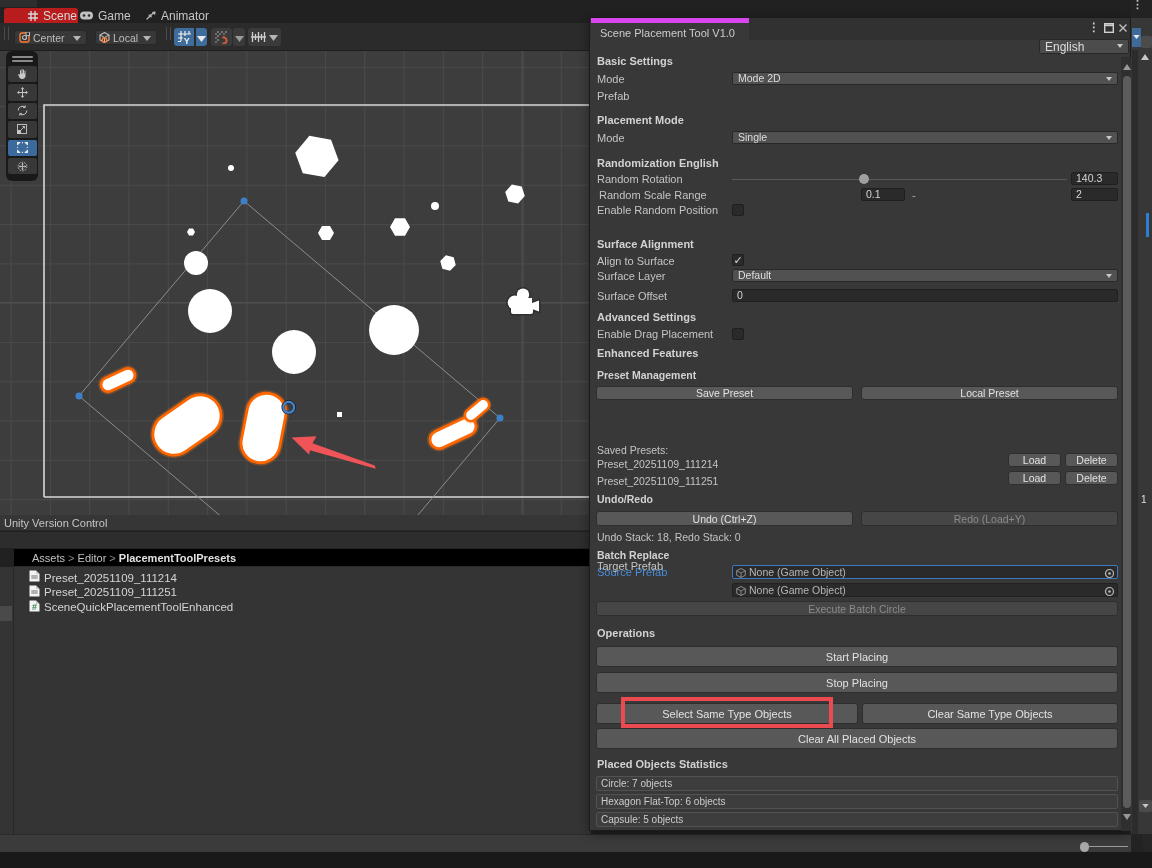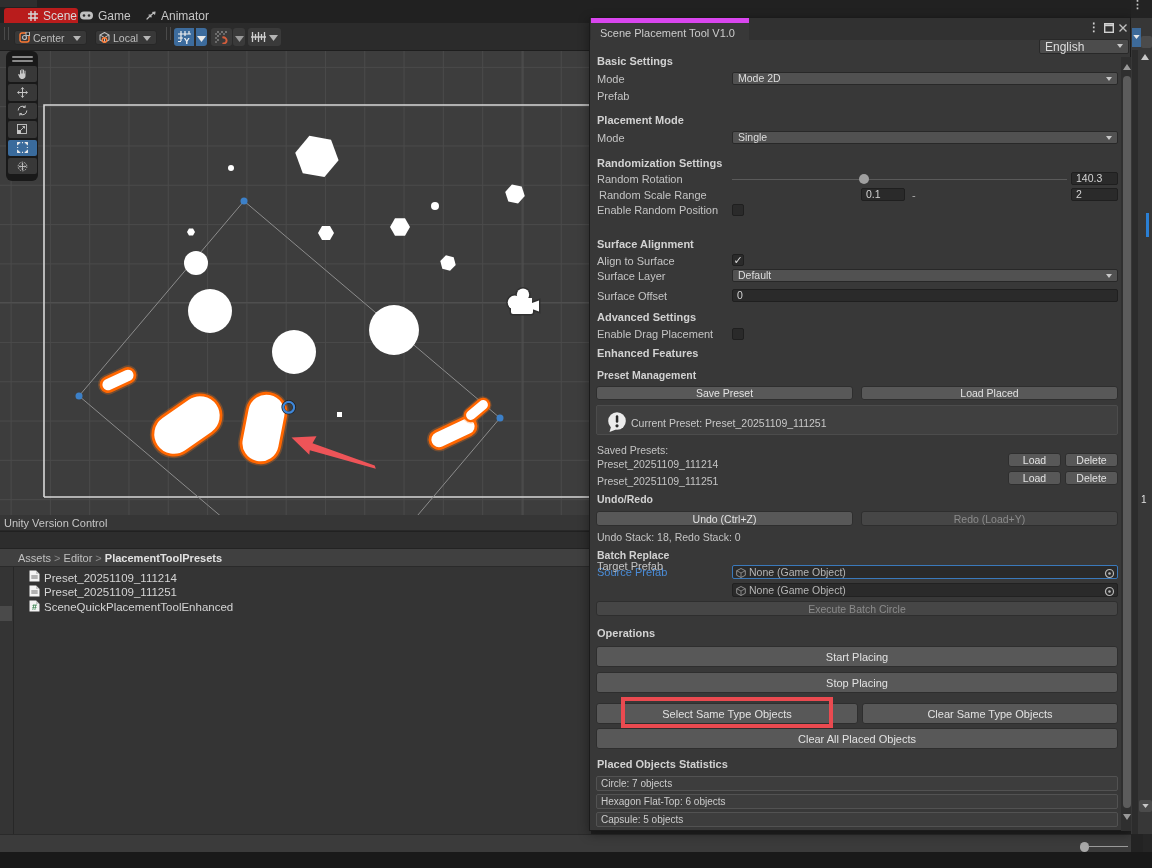--- a/index.html
+++ b/index.html
@@ -18,21 +18,21 @@
  background-size:39.3px 39.3px; background-position:10.6px 15.9px; }
 
 #tools { left:6px; top:51px; width:32px; height:130px; background:#191919; border-radius:6px; padding-top:3px; }
 .tool { width:29px; height:16.4px; margin:0 auto 2px auto; background:#383838; border-radius:2px; display:flex; align-items:center; justify-content:center; }
 .tool.sel { background:#3a6b9c; }
 #handle { width:29px; height:8px; margin:1px auto 3px auto; display:flex; flex-direction:column; justify-content:space-between; padding:1px 4px; }
 #handle div { height:1.6px; background:#8a8a8a; border-radius:1px; }
 
 #vcsbar { left:0; top:515px; width:591px; height:16px; background:#363636; border-bottom:1px solid #282828; font-size:11px; color:#c6c6c6; line-height:16px; padding-left:4px; }
 #vcsbody { left:0; top:532px; width:591px; height:16px; background:#2d2d2d; }
-#projhead { left:0; top:548px; width:591px; height:19px; background:#404040; border-top:1px solid #232323; border-bottom:1px solid #2a2a2a; font-size:11px; line-height:19px; }
+#projhead { left:14px; top:548px; width:591px; height:19px; background:#000000; border-top:1px solid #232323; border-bottom:1px solid #2a2a2a; font-size:11px; line-height:19px; }
 #projbody { left:0; top:567px; width:591px; height:267px; background:#343434; }
 #bottombar { left:0; top:834px; width:1143px; height:18px; background:#3b3b3b; border-top:1px solid #2a2a2a; }
 #statusbar { left:0; top:852px; width:1152px; height:16px; background:#191919; }
 .prow { position:absolute; left:44px; font-size:11.5px; color:#d4d4d4; height:14px; line-height:14px; }
 
 #win { left:589px; top:17px; width:542px; height:814px; background:#383838; border:1px solid #1b1b1b; box-shadow:0 3px 10px rgba(0,0,0,.4); }
 #winhead { position:absolute; left:0; top:0; width:540px; height:22px; background:#313131; }
 #wintab { position:absolute; left:1px; top:0; width:158px; height:22px; background:#383838; border-top:5px solid #d946ef; font-size:11px; color:#cccccc; line-height:20px; padding-left:9px; }
 .winlabel { position:absolute; left:7px; font-size:11px; color:#c4c4c4; height:13px; line-height:13px; }
 .h1 { position:absolute; left:7px; font-size:11px; font-weight:bold; color:#d2d2d2; height:13px; line-height:13px; }
@@ -292,21 +292,21 @@
       <path d="M0,0 L8,0 L4,6 Z" fill="#999"></path>
     </svg>
 
   <div class="h1" style="top:37px;">Basic Settings</div>
   <div class="winlabel" style="top:55px;">Mode</div>
   <div class="drop" style="top:54px;">Mode 2D</div>
   <div class="winlabel" style="top:72px;">Prefab</div>
   <div class="h1" style="top:96px;">Placement Mode</div>
   <div class="winlabel" style="top:114px;">Mode</div>
   <div class="drop" style="top:113px;">Single</div>
-  <div class="h1" style="top:139px;">Randomization Settings</div>
+  <div class="h1" style="top:139px;">Randomization English</div>
   <div class="winlabel" style="top:155px;">Random Rotation</div>
   <div style="position:absolute;left:142px;top:160.5px;width:335px;height:1.5px;background:#5a5a5a;"></div>
   <div style="position:absolute;left:269px;top:156px;width:10px;height:10px;border-radius:50%;background:#a0a0a0;"></div>
   <div class="tfield" style="left:481px;top:154px;width:47px;">140.3</div>
   <div class="winlabel" style="top:171px;left:9px;">Random Scale Range</div>
   <div class="tfield" style="left:271px;top:170px;width:44px;">0.1</div>
   <div class="winlabel" style="top:171px;left:322px;color:#b0b0b0;">-</div>
   <div class="tfield" style="left:481px;top:170px;width:47px;">2</div>
   <div class="winlabel" style="top:186px;">Enable Random Position</div>
   <div class="cbox" style="top:185.5px;"></div>
@@ -316,31 +316,22 @@
   <div class="winlabel" style="top:252px;">Surface Layer</div>
   <div class="drop" style="top:251px;">Default</div>
   <div class="winlabel" style="top:272px;">Surface Offset</div>
   <div class="tfield" style="left:142px;top:271px;width:386px;">0</div>
   <div class="h1" style="top:293px;">Advanced Settings</div>
   <div class="winlabel" style="top:310px;">Enable Drag Placement</div>
   <div class="cbox" style="top:309.5px;"></div>
   <div class="h1" style="top:329px;">Enhanced Features</div>
   <div class="h2" style="top:351px;">Preset Management</div>
   <div class="btn" style="left:6px;top:368px;width:257px;height:14px;line-height:13px;">Save Preset</div>
-  <div class="btn" style="left:271px;top:368px;width:257px;height:14px;line-height:13px;">Load Placed</div>
-
-  <div style="position:absolute;left:6px;top:387px;width:522px;height:30px;background:#404040;border:1px solid #4c4c4c;border-radius:2px;">
-    <svg width="22" height="22" viewBox="0 0 22 22" style="position:absolute;left:9px;top:5px;">
-        <circle cx="11" cy="10" r="8.8" fill="#ececec"></circle>
-        <path d="M5,16 L3.5,21 L10,18.5 Z" fill="#ececec"></path>
-        <rect x="9.8" y="4.3" width="2.5" height="7.5" rx="1.2" fill="#2a2a2a"></rect>
-        <circle cx="11" cy="14.8" r="1.6" fill="#2a2a2a"></circle>
-      </svg>
-    <span style="position:absolute;left:34px;top:11px;font-size:10.5px;color:#c8c8c8;">Current Preset: Preset_20251109_111251</span>
-  </div>
+  <div class="btn" style="left:271px;top:368px;width:257px;height:14px;line-height:13px;">Local Preset</div>
+
   <div class="small" style="top:426px;">Saved Presets:</div>
   <div class="small" style="top:440px;">Preset_20251109_111214</div>
   <div class="btn" style="left:418px;top:435px;width:53px;height:14px;line-height:13px;">Load</div>
   <div class="btn" style="left:475px;top:435px;width:53px;height:14px;line-height:13px;">Delete</div>
   <div class="small" style="top:456.5px;">Preset_20251109_111251</div>
   <div class="btn" style="left:418px;top:453px;width:53px;height:14px;line-height:13px;">Load</div>
   <div class="btn" style="left:475px;top:453px;width:53px;height:14px;line-height:13px;">Delete</div>
   <div class="h2" style="top:475px;">Undo/Redo</div>
   <div class="btn" style="left:6px;top:493px;width:257px;height:15px;line-height:14px;">Undo (Ctrl+Z)</div>
   <div class="btn dis" style="left:271px;top:493px;width:257px;height:15px;line-height:14px;">Redo (Load+Y)</div>

